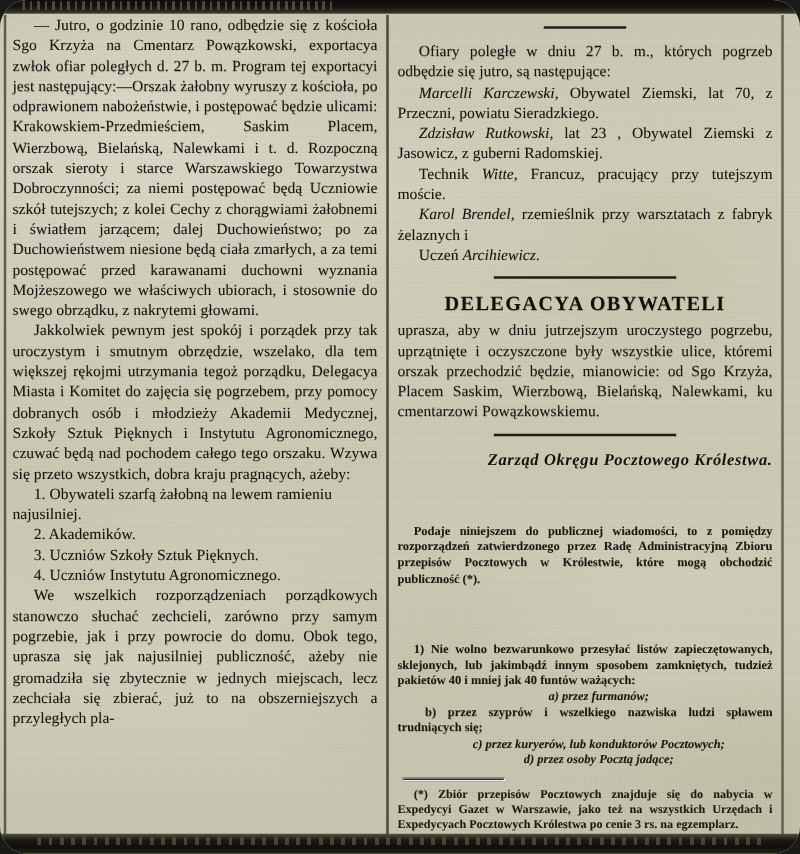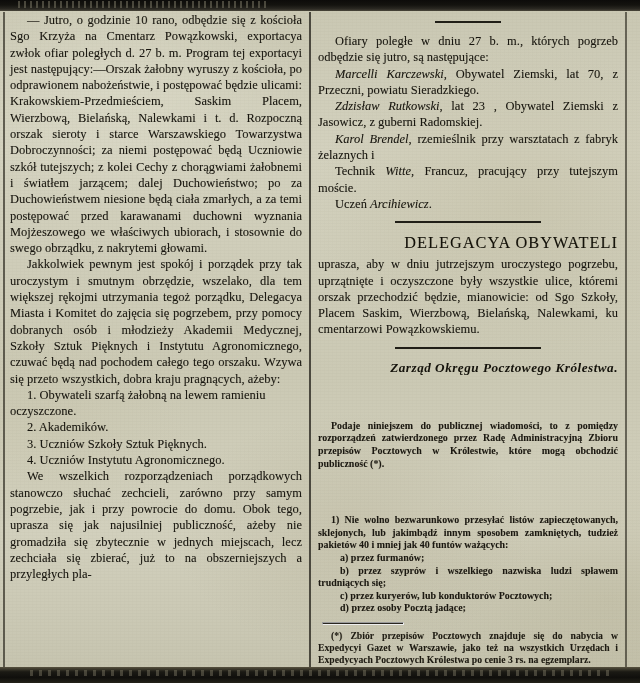--- a/index.html
+++ b/index.html
@@ -8,20 +8,21 @@
     background: #1a1a18;
   }
   .page {
     position: relative;
     width: 640px;
     height: 683px;
     overflow: hidden;
     background: #4d7c0f;
     font-family: "Liberation Serif", "DejaVu Serif", serif;
     color: #171510;
+    border-radius: 22px;
   }
   
   .paper-tex {
     position: absolute;
     inset: 0;
     background:
       radial-gradient(ellipse 260px 180px at 18% 12%, rgba(255,255,240,0.22), rgba(255,255,240,0) 70%),
       radial-gradient(ellipse 300px 220px at 82% 30%, rgba(186,180,150,0.30), rgba(186,180,150,0) 72%),
       radial-gradient(ellipse 240px 160px at 55% 78%, rgba(160,152,120,0.22), rgba(160,152,120,0) 75%),
       radial-gradient(ellipse 200px 150px at 8% 62%, rgba(198,194,168,0.28), rgba(198,194,168,0) 70%),
@@ -139,22 +140,22 @@
     margin: 9px auto 10px auto;
   }
   hr.sep-short { width: 66px; }
   hr.sep-mid   { width: 146px; }
   hr.sep-foot  { width: 80px; margin: 7px 0 5px 4px; height: 1px; background: #2a2720; }
 
   h2.heading {
     margin: 4px 0 3px 0;
     font-size: 16.2px;
     line-height: 20px;
-    text-align: right;
-    font-weight: 400;
+    text-align: center;
+    font-weight: 700;
     letter-spacing: 1.1px;
     color: #131109;
     text-shadow: 0.4px 0.4px 0 rgba(60,55,38,0.32);
   }
   .italic-head {
     font-style: italic;
     font-weight: 700;
     font-size: 13.2px;
     line-height: 17px;
     text-align: right;
@@ -172,22 +173,23 @@
     margin: 0;
     text-shadow: 0.3px 0.3px 0 rgba(60,55,38,0.25);
   }
   .fine.indent { text-indent: 13px; margin-top: 44px; }
   .fine-sub {
     font-size: 9.9px;
     line-height: 12.6px;
     font-weight: 700;
     text-indent: 22px;
     margin: 0;
-    text-align: left;
+    text-align: center;
     color: #1b1811;
+    font-style: italic;
   }
   .footnote {
     font-size: 9.6px;
     line-height: 12.3px;
     text-align: justify;
     font-weight: 700;
     margin: 0;
     text-indent: 13px;
     color: #1e1b13;
   }
@@ -209,51 +211,51 @@
 
   <div class="content">
 
     <div class="col col-left">
 
       <p class="indent">— Jutro, o godzinie 10 rano, odbędzie się z kościoła Sgo Krzyża na Cmentarz Powązkowski, exportacya zwłok ofiar poległych d. 27 b. m. Program tej exportacyi jest następujący:—Orszak żałobny wyruszy z kościoła, po odprawionem nabożeństwie, i postępować będzie ulicami: Krakowskiem-Przedmieściem, Saskim Placem, Wierzbową, Bielańską, Nalewkami i t. d. Rozpoczną orszak sieroty i starce Warszawskiego Towarzystwa Dobroczynności; za niemi postępować będą Uczniowie szkół tutejszych; z kolei Cechy z chorągwiami żałobnemi i światłem jarzącem; dalej Duchowieństwo; po za Duchowieństwem niesione będą ciała zmarłych, a za temi postępować przed karawanami duchowni wyznania Mojżeszowego we właściwych ubiorach, i stosownie do swego obrządku, z nakrytemi głowami.</p>
 
       <p class="indent">Jakkolwiek pewnym jest spokój i porządek przy tak uroczystym i smutnym obrzędzie, wszelako, dla tem większej rękojmi utrzymania tegoż porządku, Delegacya Miasta i Komitet do zajęcia się pogrzebem, przy pomocy dobranych osób i młodzieży Akademii Medycznej, Szkoły Sztuk Pięknych i Instytutu Agronomicznego, czuwać będą nad pochodem całego tego orszaku. Wzywa się przeto wszystkich, dobra kraju pragnących, ażeby:</p>
 
       <p class="numitem">1. Obywateli szarfą żałobną na lewem ramieniu</p>
-      <p class="lastline-left">oczyszczone.</p>
+      <p class="lastline-left">najusilniej.</p>
 
       <p class="numitem">2. Akademików.</p>
       <p class="numitem">3. Uczniów Szkoły Sztuk Pięknych.</p>
       <p class="numitem">4. Uczniów Instytutu Agronomicznego.</p>
 
       <p class="indent">We wszelkich rozporządzeniach porządkowych stanowczo słuchać zechcieli, zarówno przy samym pogrzebie, jak i przy powrocie do domu. Obok tego, uprasza się jak najusilniej publiczność, ażeby nie gromadziła się zbytecznie w jednych miejscach, lecz zechciała się zbierać, już to na obszerniejszych a przyległych pla-</p>
     </div>
 
     <div class="col col-right">
 
 
       <hr class="sep sep-short">
 
       <p class="indent">Ofiary poległe w dniu 27 b. m., których pogrzeb odbędzie się jutro, są następujące:</p>
 
       <p class="indent"><span class="em">Marcelli Karczewski</span><span>, Obywatel Ziemski, lat 70, z Przeczni, powiatu Sieradzkiego.</span></p>
 
       <p class="indent"><span class="em">Zdzisław Rutkowski</span><span>, lat 23 , Obywatel Ziemski z Jasowicz, z guberni Radomskiej.</span></p>
 
+      <p class="indent"><span>Technik </span><span class="em">Witte</span><span>, Francuz, pracujący przy tutejszym moście.</span></p>
+
       <p class="indent"><span class="em">Karol Brendel</span><span>, rzemieślnik przy warsztatach z fabryk żelaznych i</span></p>
 
-      <p class="indent"><span>Technik </span><span class="em">Witte</span><span>, Francuz, pracujący przy tutejszym moście.</span></p>
-
       <p class="indent"><span>Uczeń </span><span class="em">Arcihiewicz</span><span>.</span></p>
 
       <hr class="sep sep-mid">
 
       <h2 class="heading">DELEGACYA OBYWATELI</h2>
 
-      <p>uprasza, aby w dniu jutrzejszym uroczystego pogrzebu, uprzątnięte i oczyszczone były wszystkie ulice, któremi orszak przechodzić będzie, mianowicie: od Sgo Szkoły, Placem Saskim, Wierzbową, Bielańską, Nalewkami, ku cmentarzowi Powązkowskiemu.</p>
+      <p>uprasza, aby w dniu jutrzejszym uroczystego pogrzebu, uprzątnięte i oczyszczone były wszystkie ulice, któremi orszak przechodzić będzie, mianowicie: od Sgo Krzyża, Placem Saskim, Wierzbową, Bielańską, Nalewkami, ku cmentarzowi Powązkowskiemu.</p>
 
       <hr class="sep sep-mid">
 
       <div class="italic-head">Zarząd Okręgu Pocztowego Królestwa.</div>
 
       <p class="fine indent">Podaje niniejszem do publicznej wiadomości, to z pomiędzy rozporządzeń zatwierdzonego przez Radę Administracyjną Zbioru przepisów Pocztowych w Królestwie, które mogą obchodzić publiczność (*).</p>
 
       <p class="fine indent">1) Nie wolno bezwarunkowo przesyłać listów zapieczętowanych, sklejonych, lub jakimbądź innym sposobem zamkniętych, tudzież pakietów 40 i mniej jak 40 funtów ważących:</p>
 
       <p class="fine-sub">a) przez furmanów;</p>

